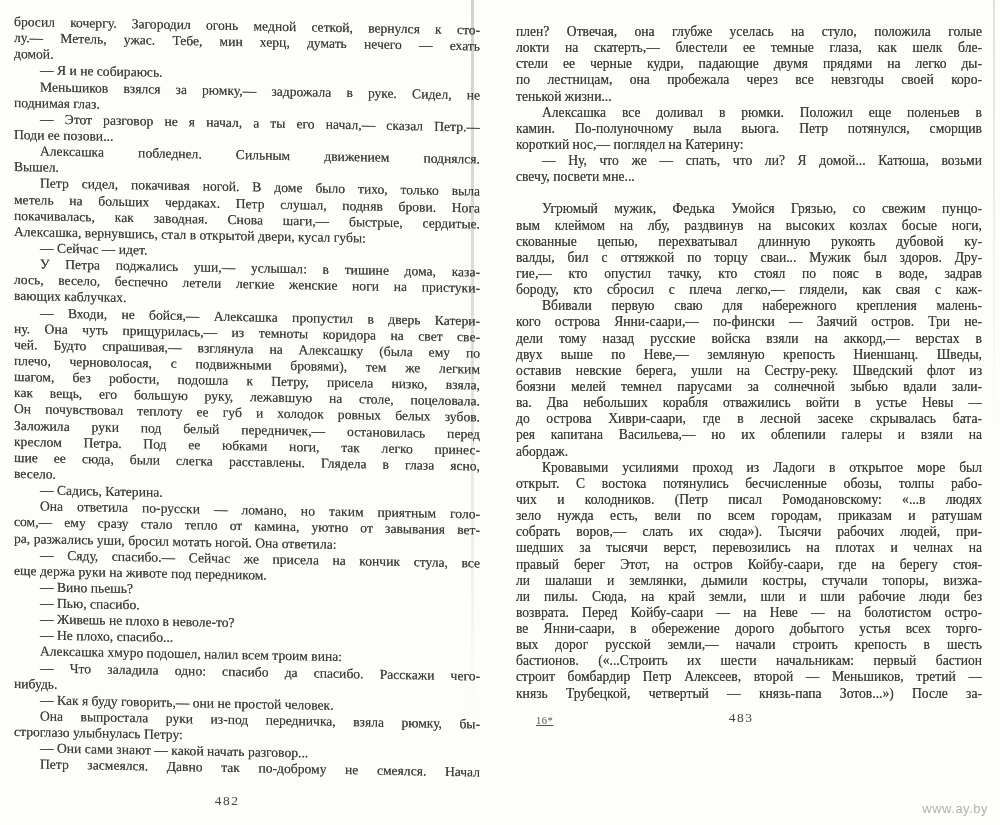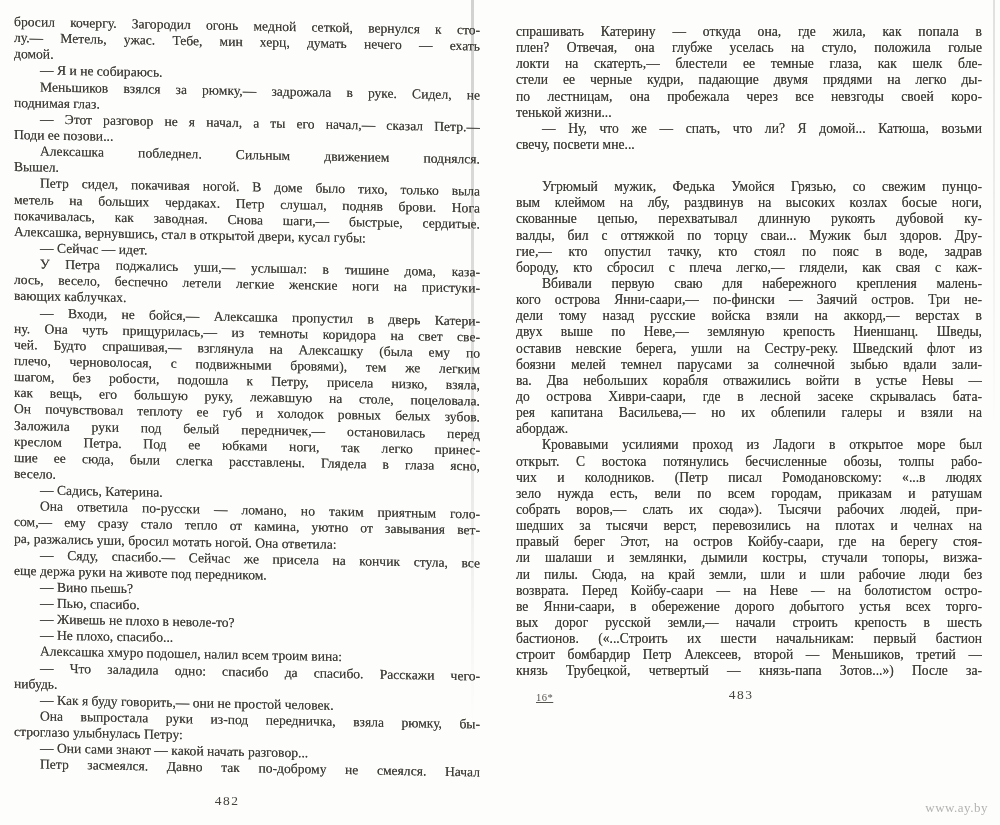--- a/index.html
+++ b/index.html
@@ -24,36 +24,36 @@
   .page-right{left:516px;top:24px;width:466px;}
   
   .page-left .text{transform:skewY(1.05deg);transform-origin:0 0;}
   .text{text-shadow:0 0 .3px rgba(64,62,57,.85);}
   .line{
     height:16.15px;overflow:hidden;
     text-align:justify;text-align-last:justify;
   }
   .line.plast{text-align-last:left;}
   .line.ind{text-indent:26px;}
-  .para.gap{margin-top:26px;}
+  .para.gap{margin-top:16px;}
   .page-number{
     margin-top:20px;text-align:center;font-size:13.5px;letter-spacing:1.5px;
     color:#45433e;
   }
   .page-left .page-number{transform:translateX(-20px);}
   .page-right .footer{position:relative;margin-top:8px;height:18px;}
   .page-right .footer .page-number{margin-top:4px;transform:translateX(-8px);}
   .sig{
     position:absolute;left:20px;top:3px;font-size:10.5px;color:#55534e;
     letter-spacing:.5px;
     text-decoration:underline;
   }
   .watermark{
     position:absolute;right:12px;bottom:9px;
-    font-family:Liberation Serif, serif;
+    font-family:Liberation Sans, sans-serif;
     font-size:13px;color:#b3b3b1;letter-spacing:.5px;
   }
 </style>
 </head>
 <body>
 
 <div class="scan">
   <div class="gutter"></div>
   <div class="edge-right"></div>
 
@@ -150,26 +150,30 @@
         <div class="para">
           <div class="line ind">Петр засмеялся. Давно так по-доброму не смеялся. Начал</div>
         </div>
       </div>
     <div class="page-number">482</div>
   </div>
 
   <div class="page page-right">
     <div class="text">
         <div class="para">
-          <div class="line">спрашивать Катерину — откуда она, где жила, как попала в</div>
           <div class="line">плен? Отвечая, она глубже уселась на стуло, положила голые</div>
           <div class="line">локти на скатерть,— блестели ее темные глаза, как шелк бле-</div>
           <div class="line">стели ее черные кудри, падающие двумя прядями на легко ды-</div>
           <div class="line">по лестницам, она пробежала через все невзгоды своей коро-</div>
           <div class="line plast">тенькой жизни...</div>
+        </div>
+        <div class="para">
+          <div class="line ind">Алексашка все доливал в рюмки. Положил еще поленьев в</div>
+          <div class="line">камин. По-полуночному выла вьюга. Петр потянулся, сморщив</div>
+          <div class="line plast">короткий нос,— поглядел на Катерину:</div>
         </div>
         <div class="para">
           <div class="line ind">— Ну, что же — спать, что ли? Я домой... Катюша, возьми</div>
           <div class="line plast">свечу, посвети мне...</div>
         </div>
         <div class="para gap">
           <div class="line ind">Угрюмый мужик, Федька Умойся Грязью, со свежим пунцо-</div>
           <div class="line">вым клеймом на лбу, раздвинув на высоких козлах босые ноги,</div>
           <div class="line">скованные цепью, перехватывал длинную рукоять дубовой ку-</div>
           <div class="line">валды, бил с оттяжкой по торцу сваи... Мужик был здоров. Дру-</div>

